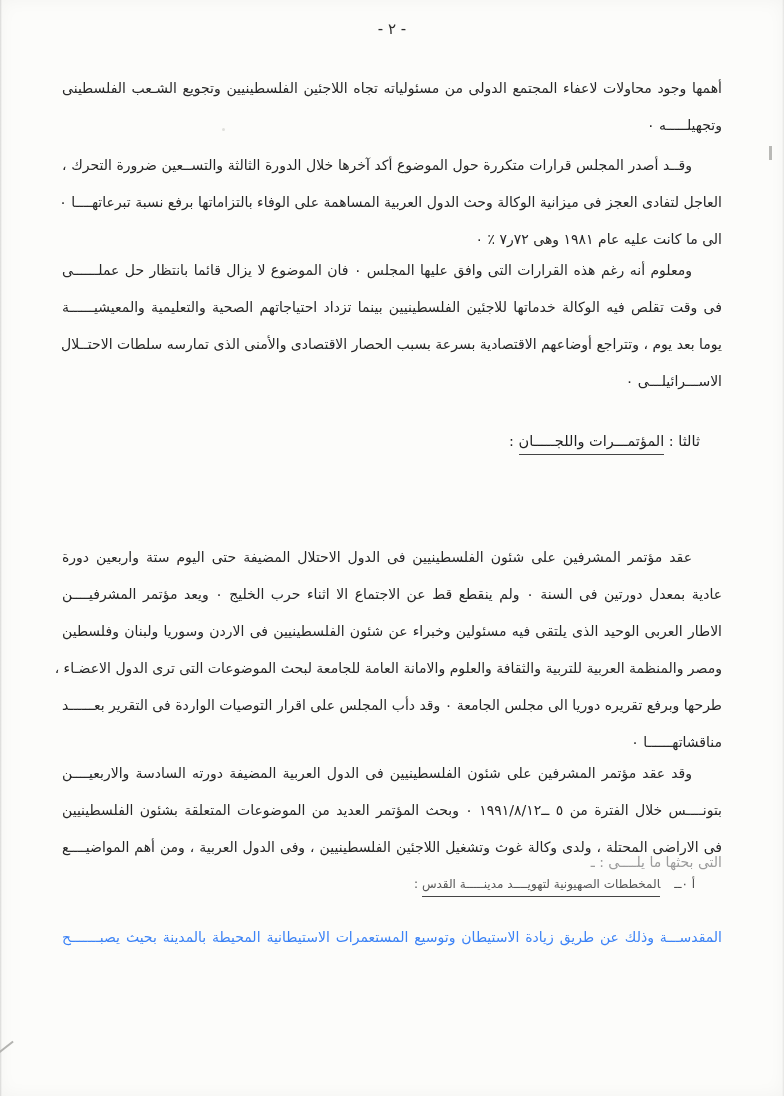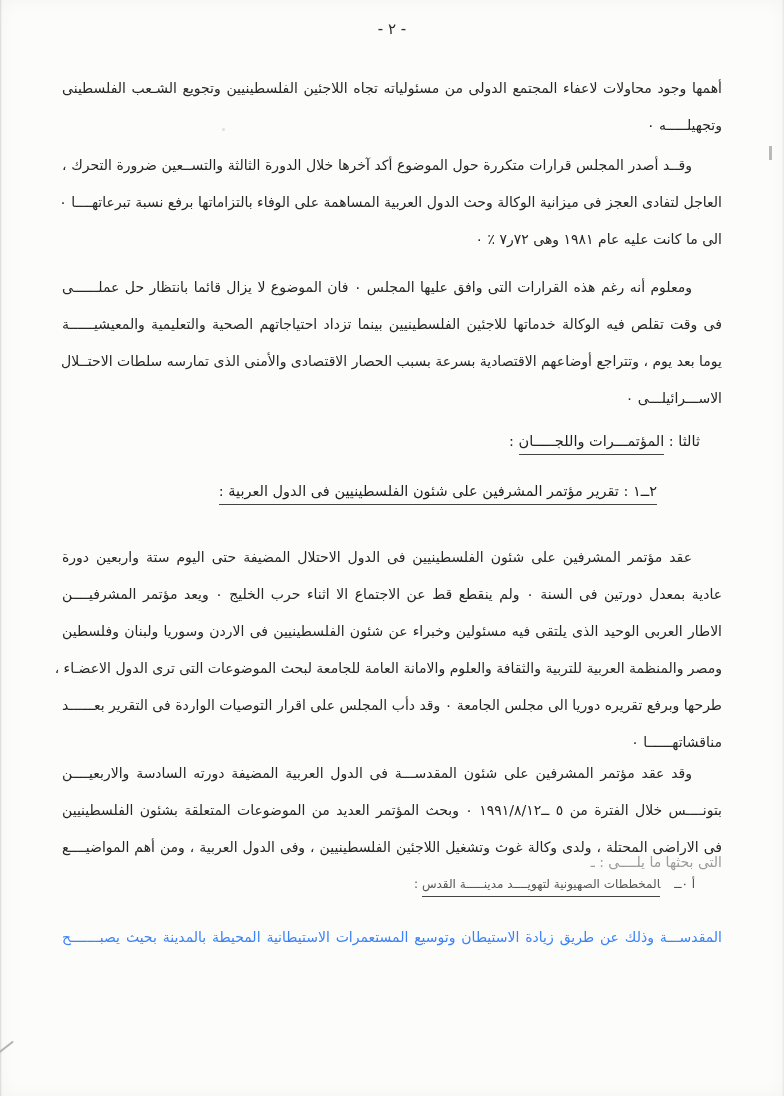--- a/index.html
+++ b/index.html
@@ -37,21 +37,21 @@
     color:#1f1f1f;
     white-space:nowrap;
   }
   .u{border-bottom:1.4px solid #454545;padding-bottom:5px;margin-top:42px;}
   .h-main{top:429px;right:84px;}
   .h-sub{top:479px;right:127px;}
   .item-a{top:872px;right:89px;font-size:12px;line-height:24px;color:#555;}
   .item-a .marker{margin-left:14px;color:#4a4a4a;}
   .p1{top:70px;}
   .p2{top:147px;}
-  .p3{top:269px;}
+  .p3{top:252px;}
   .p4{top:539px;}
   .p5{top:755px;}
   .p5tail{top:844px;color:#9b9b9b;}
   .p6{top:919px;color:#a3a3a3;filter:blur(0.3px);}
   .p6 .line2{color:#3b82f6;}
   
   .edge-left{position:absolute;left:0;top:0;width:2px;height:100%;background:linear-gradient(to right,rgba(120,120,120,.25),rgba(120,120,120,0));}
   .edge-right{position:absolute;right:0;top:0;width:2px;height:100%;background:linear-gradient(to left,rgba(140,140,140,.18),rgba(140,140,140,0));}
   .tick-right{position:absolute;right:12px;top:146px;width:3px;height:14px;background:#b9b9b6;}
   .corner-mark{position:absolute;left:-3px;top:1046px;width:18px;height:2px;background:#b3b3b0;transform:rotate(-38deg);}
@@ -79,35 +79,32 @@
     <span class="line full open">ومعلوم أنه رغم هذه القرارات التى وافق عليها المجلس ٠ فان الموضوع لا يزال قائما بانتظار حل عملــــــى</span>
     <span class="line full">فى وقت تقلص فيه الوكالة خدماتها للاجئين الفلسطينيين بينما تزداد احتياجاتهم الصحية والتعليمية والمعيشيــــــة</span>
     <span class="line full">يوما بعد يوم ، وتتراجع أوضاعهم الاقتصادية بسرعة بسبب الحصار الاقتصادى والأمنى الذى تمارسه سلطات الاحتــلال</span>
     <span class="line end">الاســـرائيلـــى ٠</span>
   </div>
 
   <div class="heading h-main">
     <span>ثالثا : </span><span class="u">المؤتمـــرات واللجـــــان</span><span> :</span>
   </div>
 
-  <div class="heading h-sub">
-    <span class="u"><span>٢ــ١ : </span><span>تقرير مؤتمر المشرفين على شئون الفلسطينيين فى الدول العربية :</span></span>
-  </div>
 
   <div class="block p4">
     <span class="line full open">عقد مؤتمر المشرفين على شئون الفلسطينيين فى الدول الاحتلال المضيفة حتى اليوم ستة واربعين دورة</span>
     <span class="line full">عادية بمعدل دورتين فى السنة ٠ ولم ينقطع قط عن الاجتماع الا اثناء حرب الخليج ٠ ويعد مؤتمر المشرفيــــن</span>
     <span class="line full">الاطار العربى الوحيد الذى يلتقى فيه مسئولين وخبراء عن شئون الفلسطينيين فى الاردن وسوريا ولبنان وفلسطين</span>
     <span class="line full">ومصر والمنظمة العربية للتربية والثقافة والعلوم والامانة العامة للجامعة لبحث الموضوعات التى ترى الدول الاعضـاء ،</span>
     <span class="line full">طرحها وبرفع تقريره دوريا الى مجلس الجامعة ٠ وقد دأب المجلس على اقرار التوصيات الواردة فى التقرير بعــــــد</span>
     <span class="line end">مناقشاتهــــــا ٠</span>
   </div>
 
   <div class="block p5">
-    <span class="line full open">وقد عقد مؤتمر المشرفين على شئون المقدســـة فى الدول العربية المضيفة دورته السادسة والاربعيــــن</span>
+    <span class="line full open">وقد عقد مؤتمر المشرفين على شئون الفلسطينيين فى الدول العربية المضيفة دورته السادسة والاربعيــــن</span>
     <span class="line full">بتونــــس خلال الفترة من ٥ ــ١٩٩١/٨/١٢ ٠ وبحث المؤتمر العديد من الموضوعات المتعلقة بشئون الفلسطينيين</span>
     <span class="line full">فى الاراضى المحتلة ، ولدى وكالة غوث وتشغيل اللاجئين الفلسطينيين ، وفى الدول العربية ، ومن أهم المواضيــــع</span>
   </div>
 
   <div class="block p5tail">
     <span class="line end">التى بحثها ما يلــــى : ـ</span>
   </div>
 
   <div class="heading item-a">
     <span class="marker">أ ٠ــ</span><span class="u">المخططات الصهيونية لتهويــــد مدينـــــة القدس</span><span> :</span>

